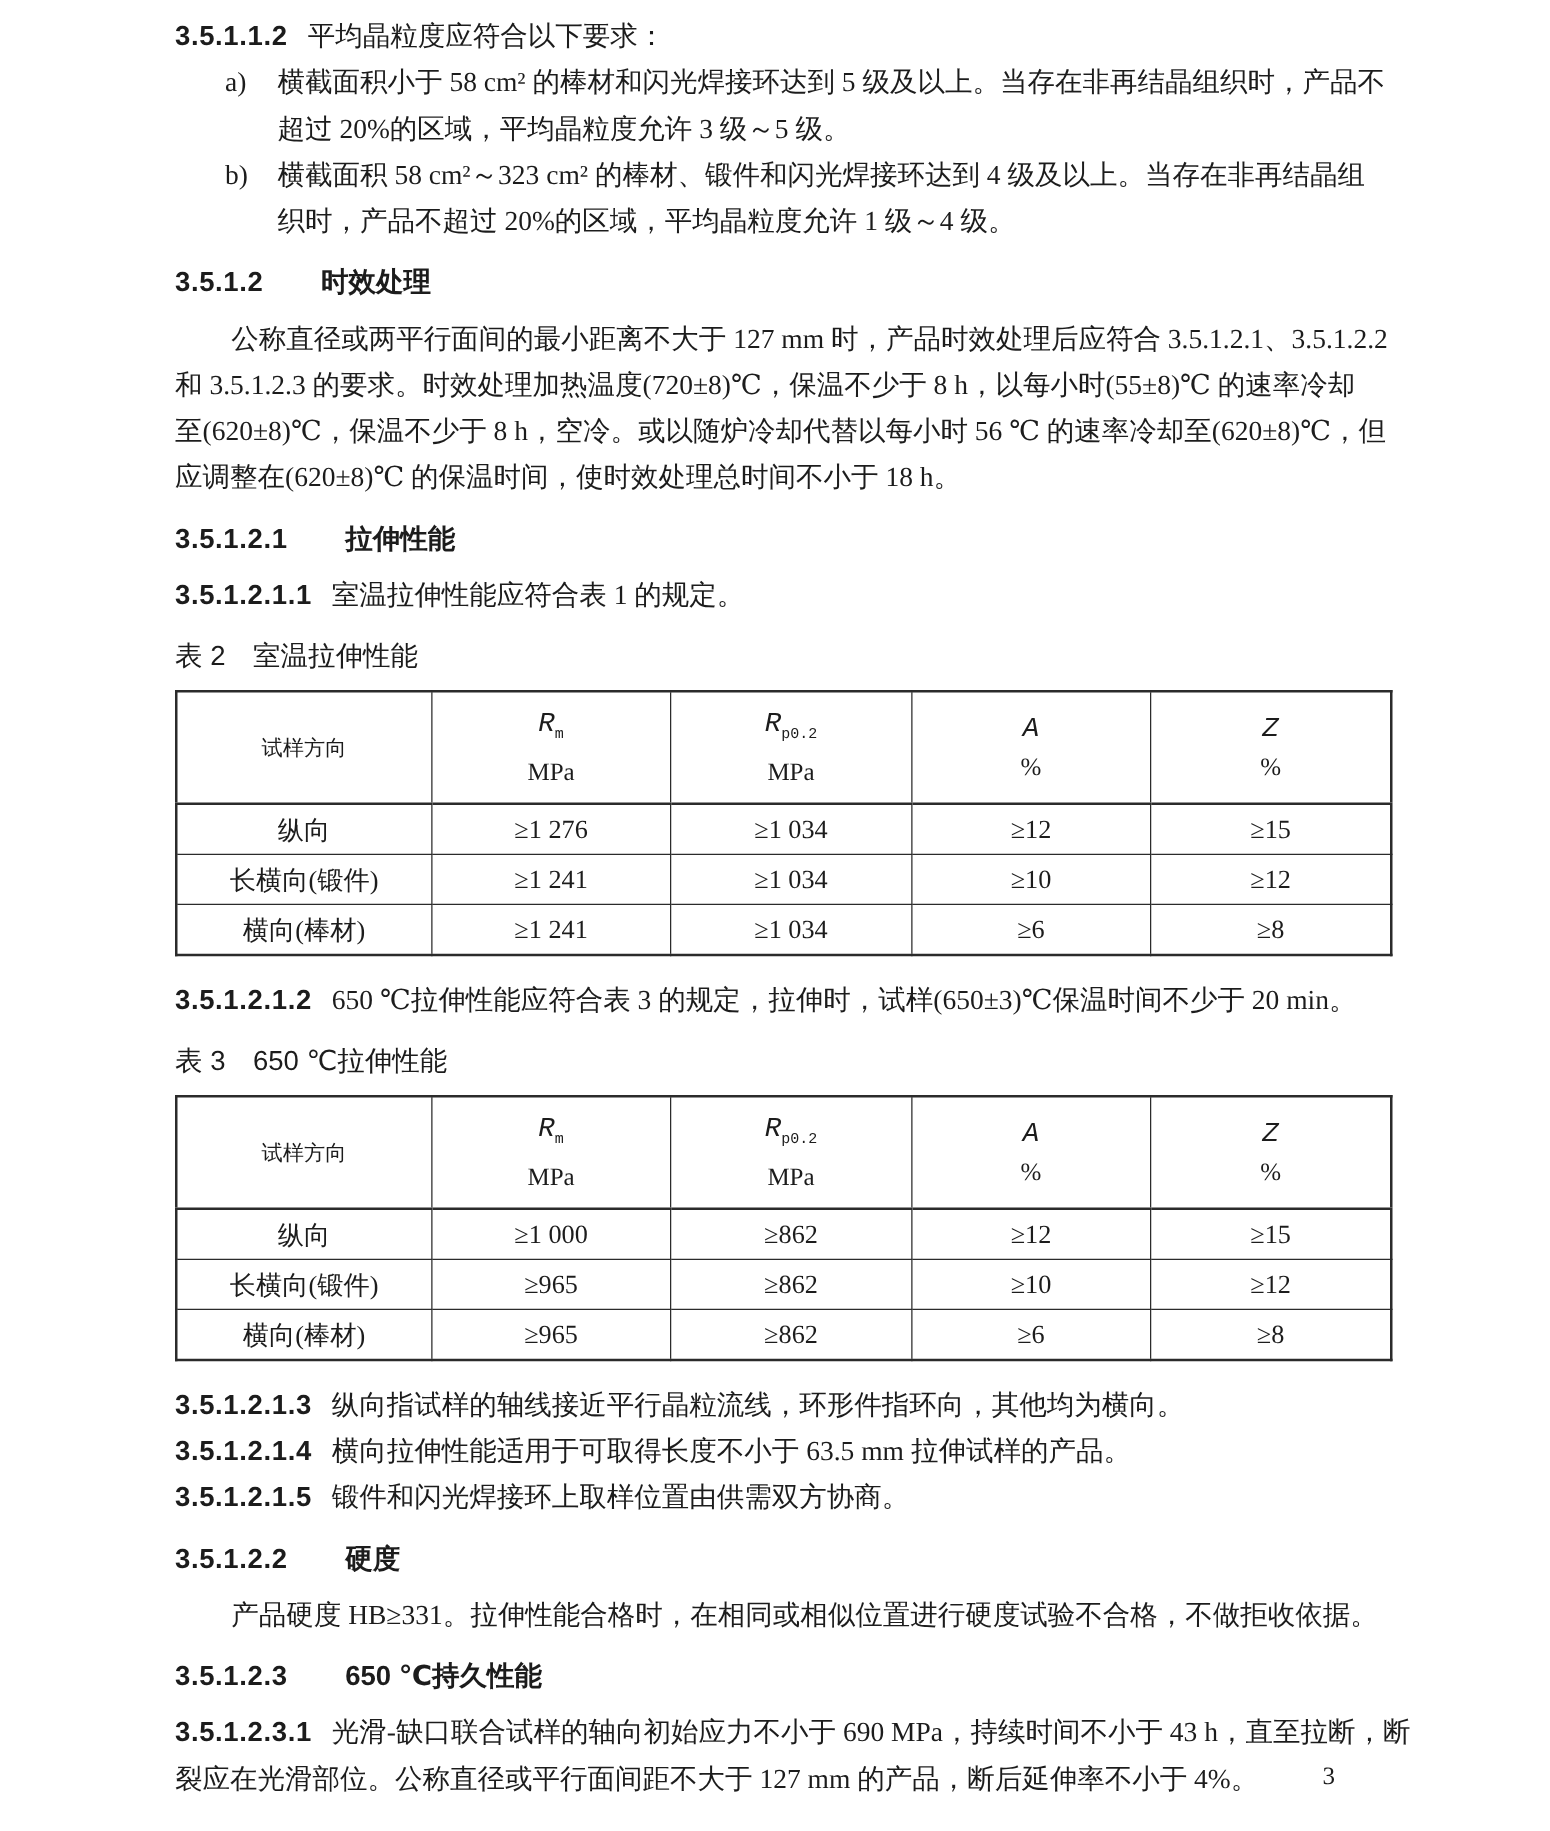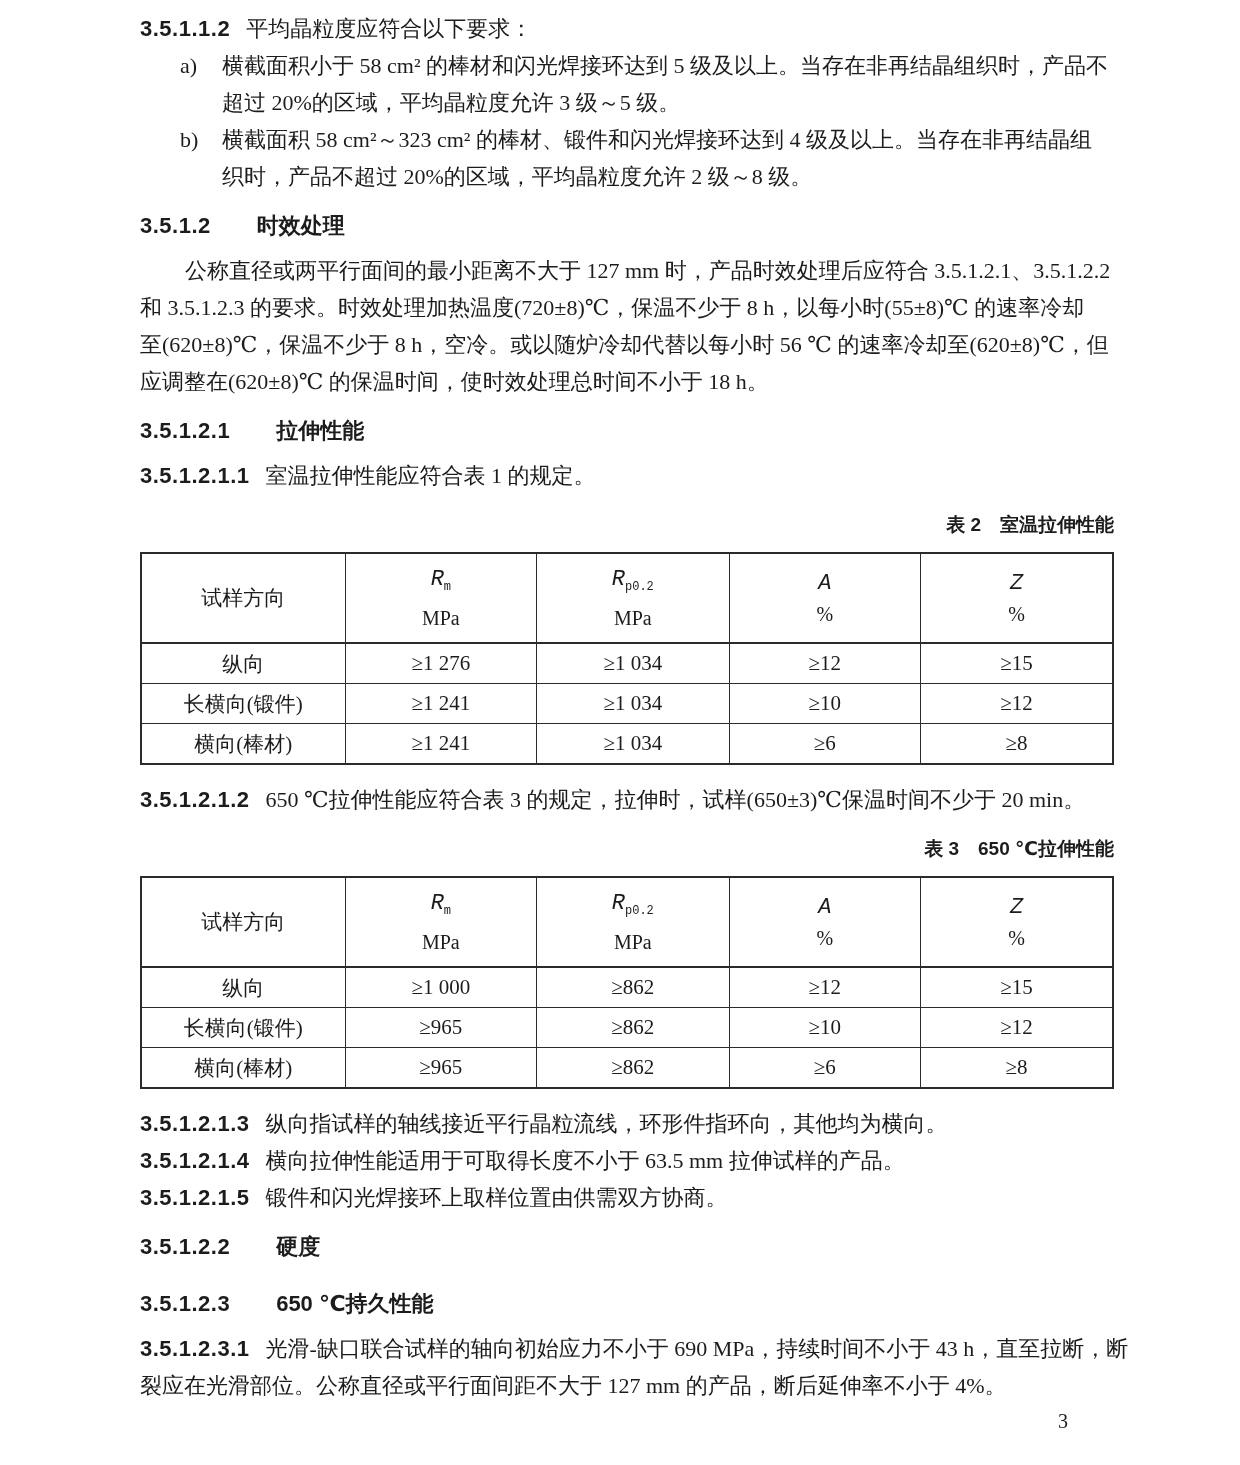--- a/index.html
+++ b/index.html
@@ -10,31 +10,31 @@
   }
   .page{padding:10px 126px 0 140px;position:relative;height:1455px;box-sizing:border-box;}
   .line{font-size:22px;line-height:37px;white-space:nowrap;}
   .num{font-family:"Liberation Sans","DejaVu Sans",sans-serif;font-weight:bold;font-size:22px;margin-right:16px;letter-spacing:.5px;text-align:right;}
   .heading{margin-top:12px;margin-bottom:2px;}
   .heading .htitle{font-family:"Liberation Sans","DejaVu Sans",sans-serif;font-weight:bold;font-size:22px;padding-left:30px;}
   .list-line{display:flex;}
   .list-marker{width:42px;margin-left:40px;flex:0 0 auto;}
   .list-cont{margin-left:82px;}
   .para-first{text-indent:45px;}
-  .tbl-title{text-align:right;font-family:"Liberation Sans","DejaVu Sans",sans-serif;font-weight:bold;font-size:19px;line-height:34px;margin:14px 0 10px 0;}
+  .tbl-title{text-align:left;font-family:"Liberation Sans","DejaVu Sans",sans-serif;font-weight:normal;font-size:22px;line-height:34px;margin:14px 0 10px 0;}
   table.props{width:100%;border-collapse:collapse;table-layout:fixed;margin:0 0 4px 0;}
   table.props td,table.props th{border:1px solid #2b2b2b;text-align:center;vertical-align:middle;font-weight:normal;}
   table.props{border:2px solid #2b2b2b;}
   table.props thead th{border-bottom:2px solid #2b2b2b;height:84px;padding:2px 0;}
   table.props tbody td{height:37px;font-size:21px;}
   .hdr-sym{font-size:22px;line-height:30px;}
   .sym{font-style:italic;font-family:Liberation Mono, monospace;}
   .sym sub{font-size:12px;font-style:normal;}
   .hdr-unit{font-size:20px;line-height:30px;}
-  .dircol{font-size:21px;font-family:Liberation Serif, serif;}
+  .dircol{font-size:17px;font-family:Liberation Serif, serif;}
   .gap-s{height:6px;}
   .gap-m{height:12px;}
   .pagenum{position:absolute;right:172px;bottom:22px;font-size:20px;}
 </style>
 </head>
 <body>
 
 <div class="page">
 
   <div class="line">
@@ -42,21 +42,21 @@
   </div>
   <div class="line list-line">
     <span class="list-marker">a)</span>
       <span>横截面积小于 58 cm² 的棒材和闪光焊接环达到 5 级及以上。当存在非再结晶组织时，产品不</span>
   </div>
   <div class="line list-cont">超过 20%的区域，平均晶粒度允许 3 级～5 级。</div>
   <div class="line list-line">
     <span class="list-marker">b)</span>
       <span>横截面积 58 cm²～323 cm² 的棒材、锻件和闪光焊接环达到 4 级及以上。当存在非再结晶组</span>
   </div>
-  <div class="line list-cont">织时，产品不超过 20%的区域，平均晶粒度允许 2 级～8 级。</div>
+  <div class="line list-cont">织时，产品不超过 20%的区域，平均晶粒度允许 1 级～4 级。</div>
 
 
   <div class="line heading">
     <span class="num">3.5.1.2</span><span class="htitle">时效处理</span>
   </div>
 
   <div class="gap-s"></div>
   <div class="line para-first">公称直径或两平行面间的最小距离不大于 127 mm 时，产品时效处理后应符合 3.5.1.2.1、3.5.1.2.2</div>
   <div class="line">和 3.5.1.2.3 的要求。时效处理加热温度(720±8)℃，保温不少于 8 h，以每小时(55±8)℃ 的速率冷却</div>
   <div class="line">至(620±8)℃，保温不少于 8 h，空冷。或以随炉冷却代替以每小时 56 ℃ 的速率冷却至(620±8)℃，但</div>
@@ -194,20 +194,21 @@
     <span class="num">3.5.1.2.1.4</span><span>横向拉伸性能适用于可取得长度不小于 63.5 mm 拉伸试样的产品。</span>
   </div>
   <div class="line">
     <span class="num">3.5.1.2.1.5</span><span>锻件和闪光焊接环上取样位置由供需双方协商。</span>
   </div>
 
   <div class="line heading">
     <span class="num">3.5.1.2.2</span><span class="htitle">硬度</span>
   </div>
   <div class="gap-s"></div>
+  <div class="line para-first">产品硬度 HB≥331。拉伸性能合格时，在相同或相似位置进行硬度试验不合格，不做拒收依据。</div>
 
   <div class="line heading">
     <span class="num">3.5.1.2.3</span><span class="htitle">650 ℃持久性能</span>
   </div>
   <div class="gap-s"></div>
   <div class="line">
     <span class="num">3.5.1.2.3.1</span><span>光滑-缺口联合试样的轴向初始应力不小于 690 MPa，持续时间不小于 43 h，直至拉断，断</span>
   </div>
   <div class="line">裂应在光滑部位。公称直径或平行面间距不大于 127 mm 的产品，断后延伸率不小于 4%。</div>
 

